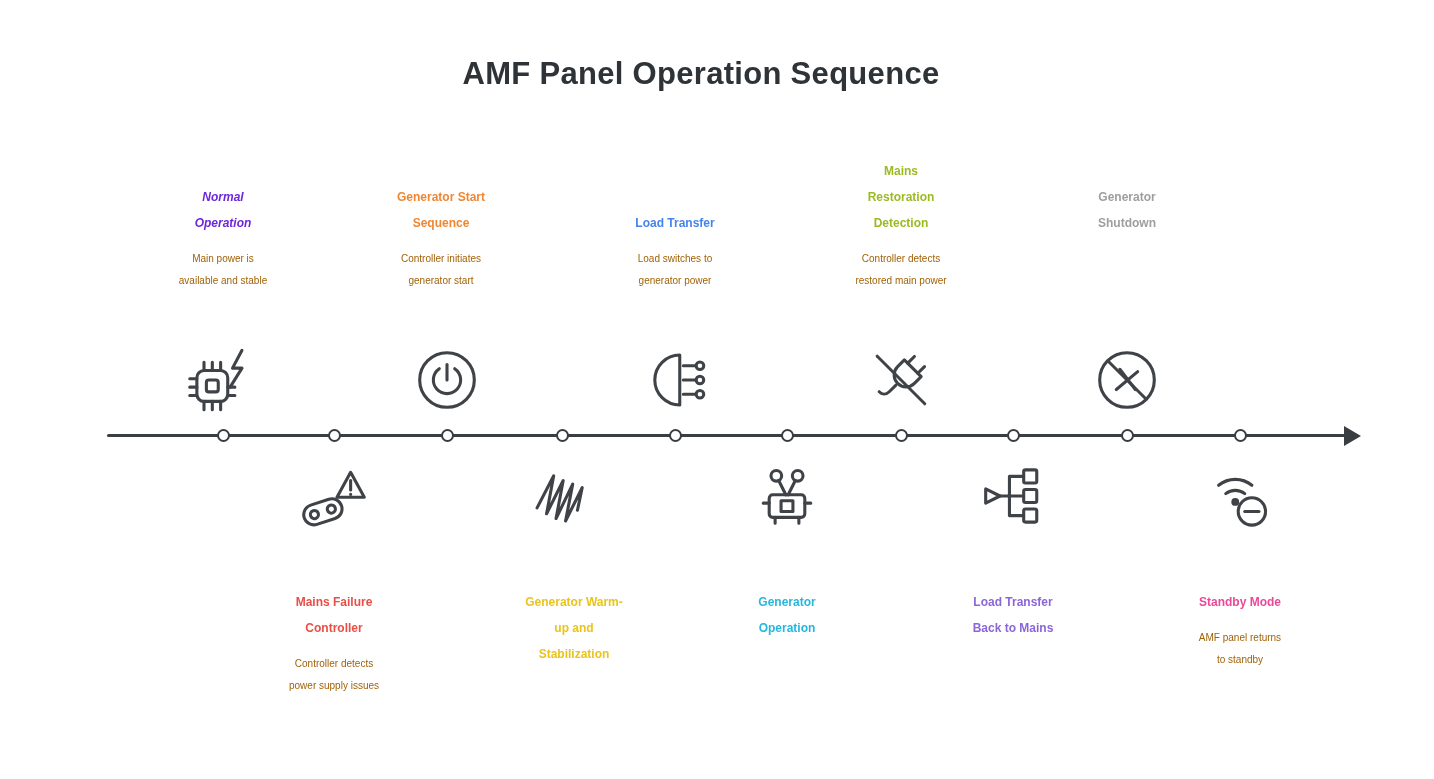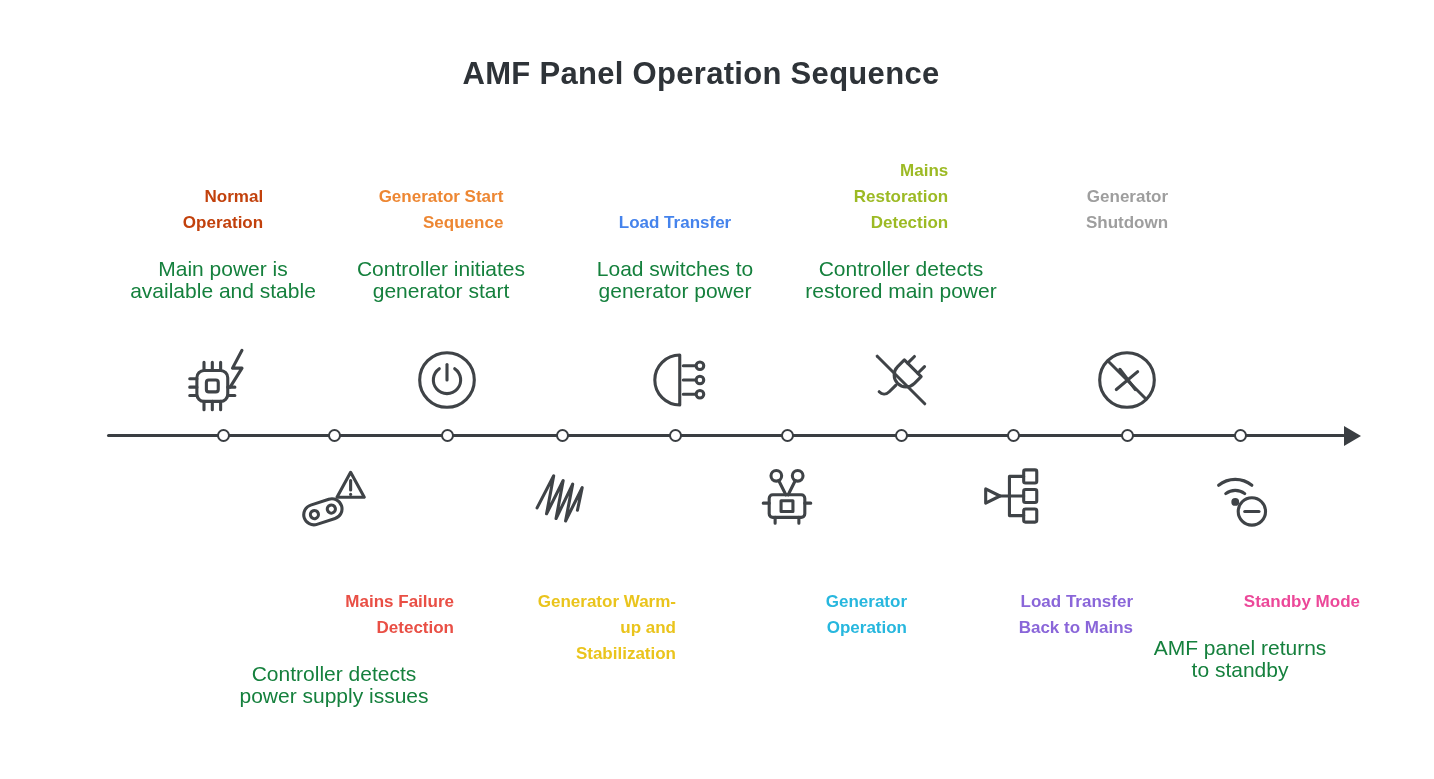--- a/index.html
+++ b/index.html
@@ -22,32 +22,31 @@
     font-weight: bold;
     color: #2e3338;
     letter-spacing: 0.3px;
   }
   .step {
     position: absolute;
     width: 240px;
     text-align: center;
   }
   .step .heading {
-    font-size: 17px;
+    font-size: 12px;
     font-weight: bold;
     line-height: 26px;
     white-space: pre-line;
-    text-align: right;
   }
   .step .desc {
-    font-size: 21px;
-    color: #15803d;
+    font-size: 10px;
+    color: #a16207;
     line-height: 22px;
     white-space: pre-line;
-    margin-top: 22px;
+    margin-top: 12px;
   }
   .step.top { top: 142px; }
   .step.top .heading-wrap {
     height: 94px;
     display: flex;
     align-items: flex-end;
     justify-content: center;
   }
   .step.bottom { top: 589px; }
   .timeline-line {
@@ -96,21 +95,21 @@
 </style>
 </head>
 <body>
 
 <div class="canvas">
 
   <h1 class="title">AMF Panel Operation Sequence</h1>
 
   <div class="step top" style="left:103px">
     <div class="heading-wrap">
-        <div class="heading" style="color: #c2410c;">Normal
+        <div class="heading" style="color: #6d28d9; font-style: italic;">Normal
 Operation</div>
       </div>
     <div class="desc">Main power is
 available and stable</div>
   </div>
   <div class="step top" style="left:321px">
     <div class="heading-wrap">
         <div class="heading" style="color: rgb(237, 135, 51);">Generator Start
 Sequence</div>
       </div>
@@ -135,25 +134,25 @@
   </div>
   <div class="step top" style="left:1007px">
     <div class="heading-wrap">
         <div class="heading" style="color: rgb(158, 158, 158);">Generator
 Shutdown</div>
       </div>
   </div>
 
   <div class="step bottom" style="left:214px">
     <div class="heading" style="color: rgb(233, 79, 69);">Mains Failure
-Detection</div>
+Controller</div>
     <div class="desc">Controller detects
 power supply issues</div>
   </div>
-  <div class="step bottom" style="left:436px">
+  <div class="step bottom" style="left:454px">
     <div class="heading" style="color: rgb(234, 196, 28);">Generator Warm-
 up and
 Stabilization</div>
   </div>
   <div class="step bottom" style="left:667px">
     <div class="heading" style="color: rgb(39, 183, 222);">Generator
 Operation</div>
   </div>
   <div class="step bottom" style="left:893px">
     <div class="heading" style="color: rgb(138, 102, 217);">Load Transfer

